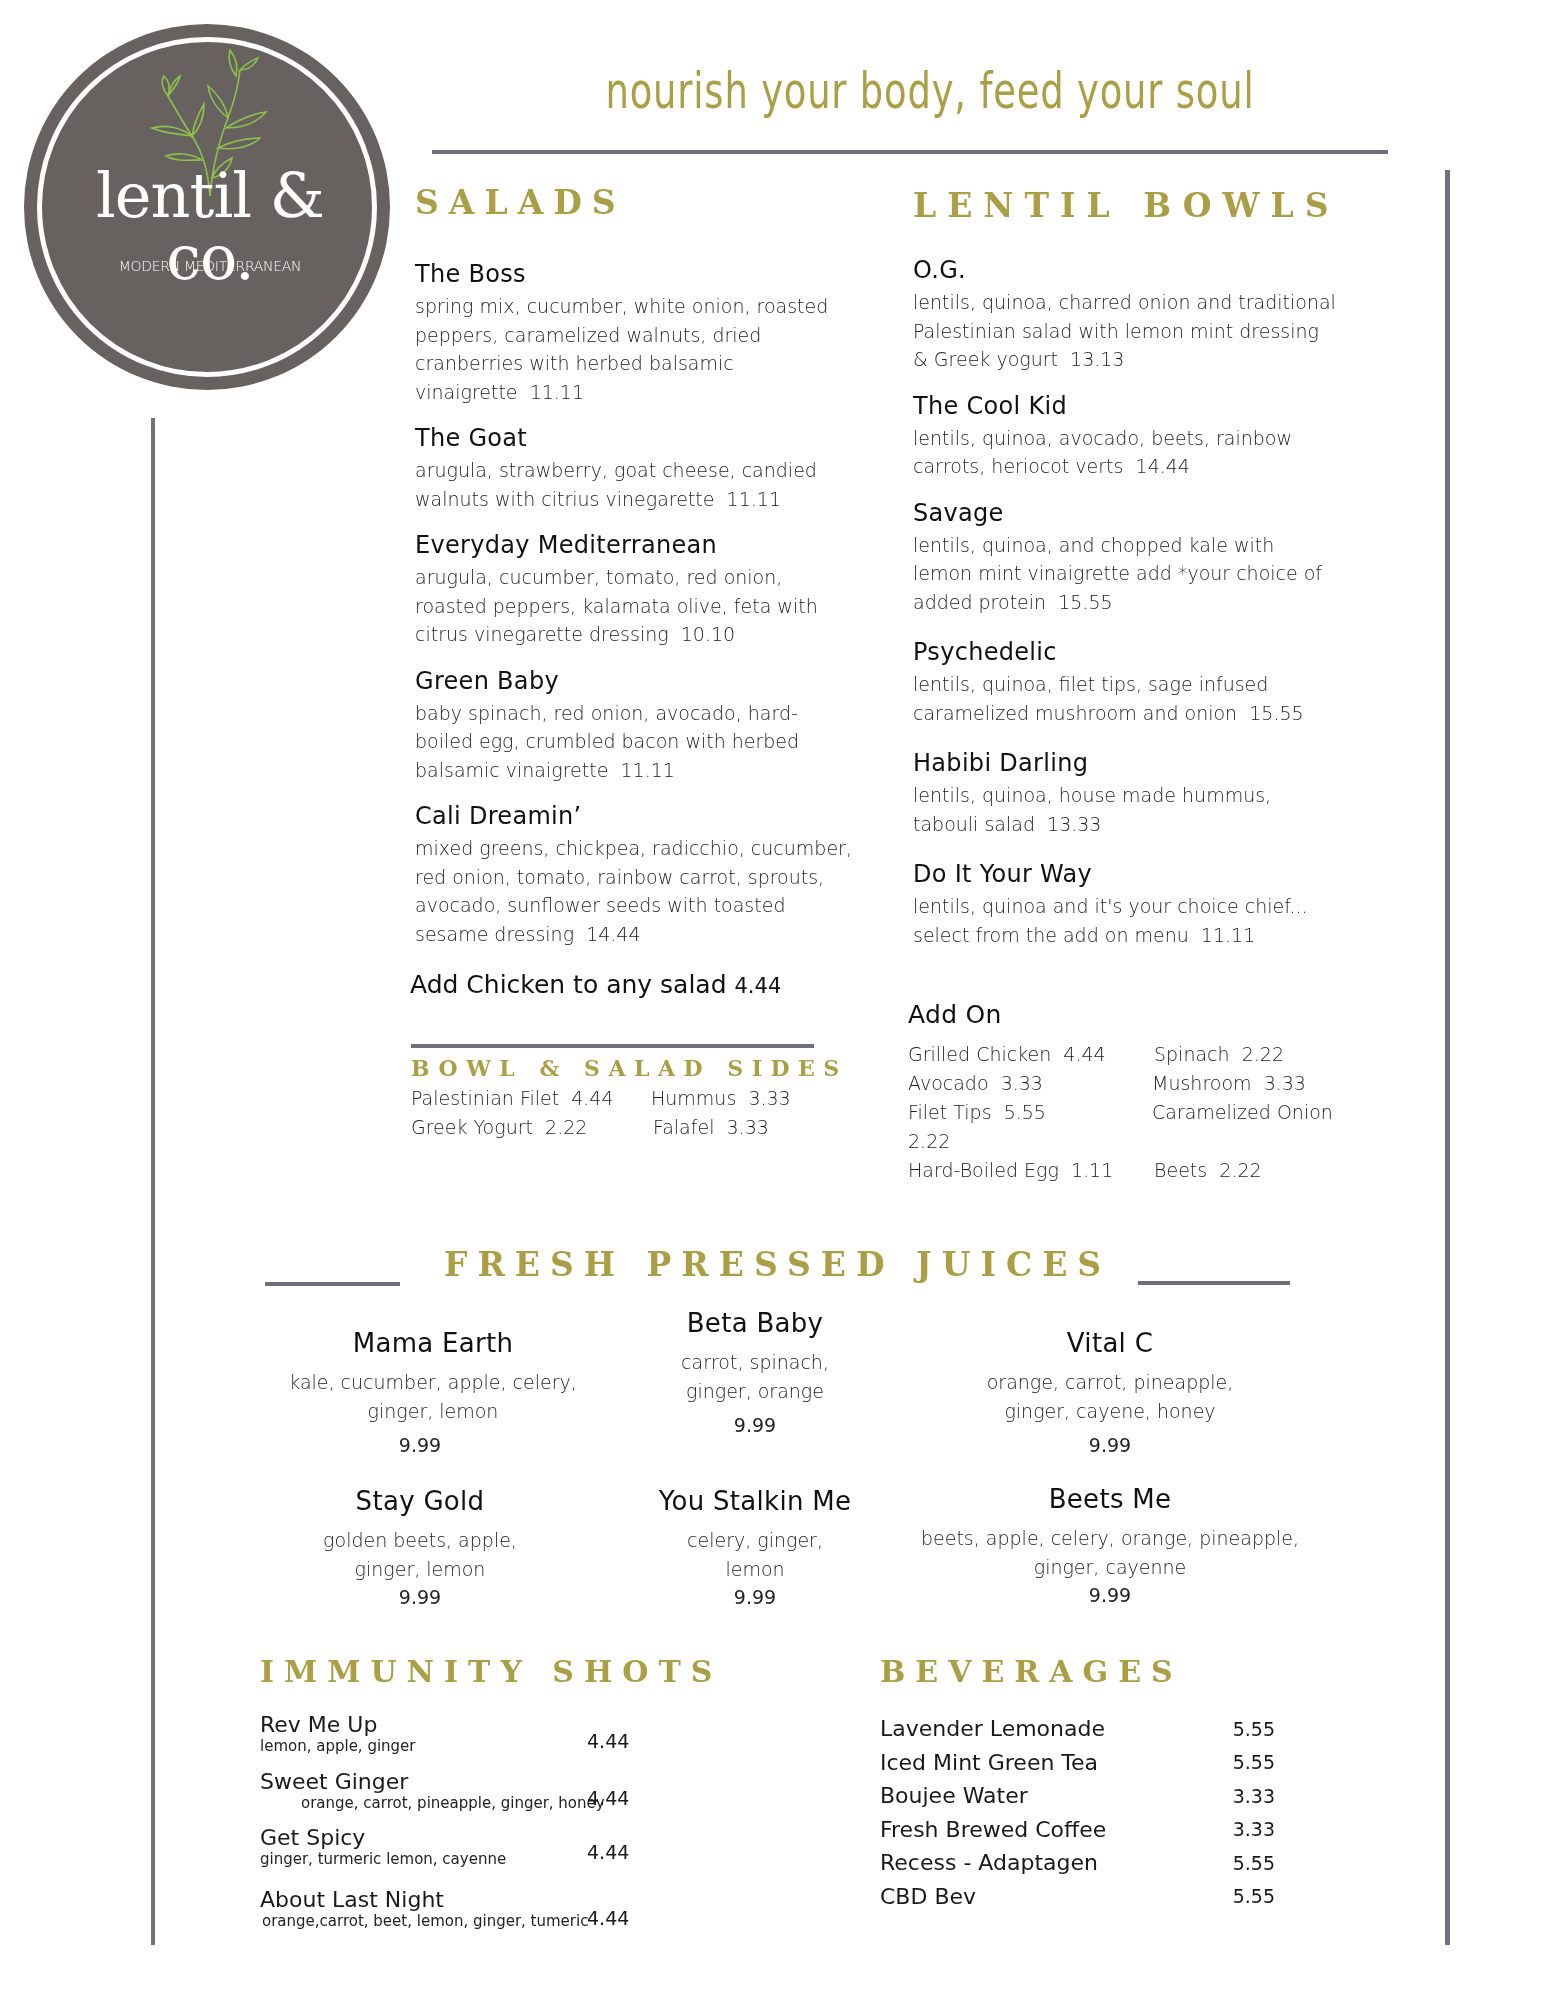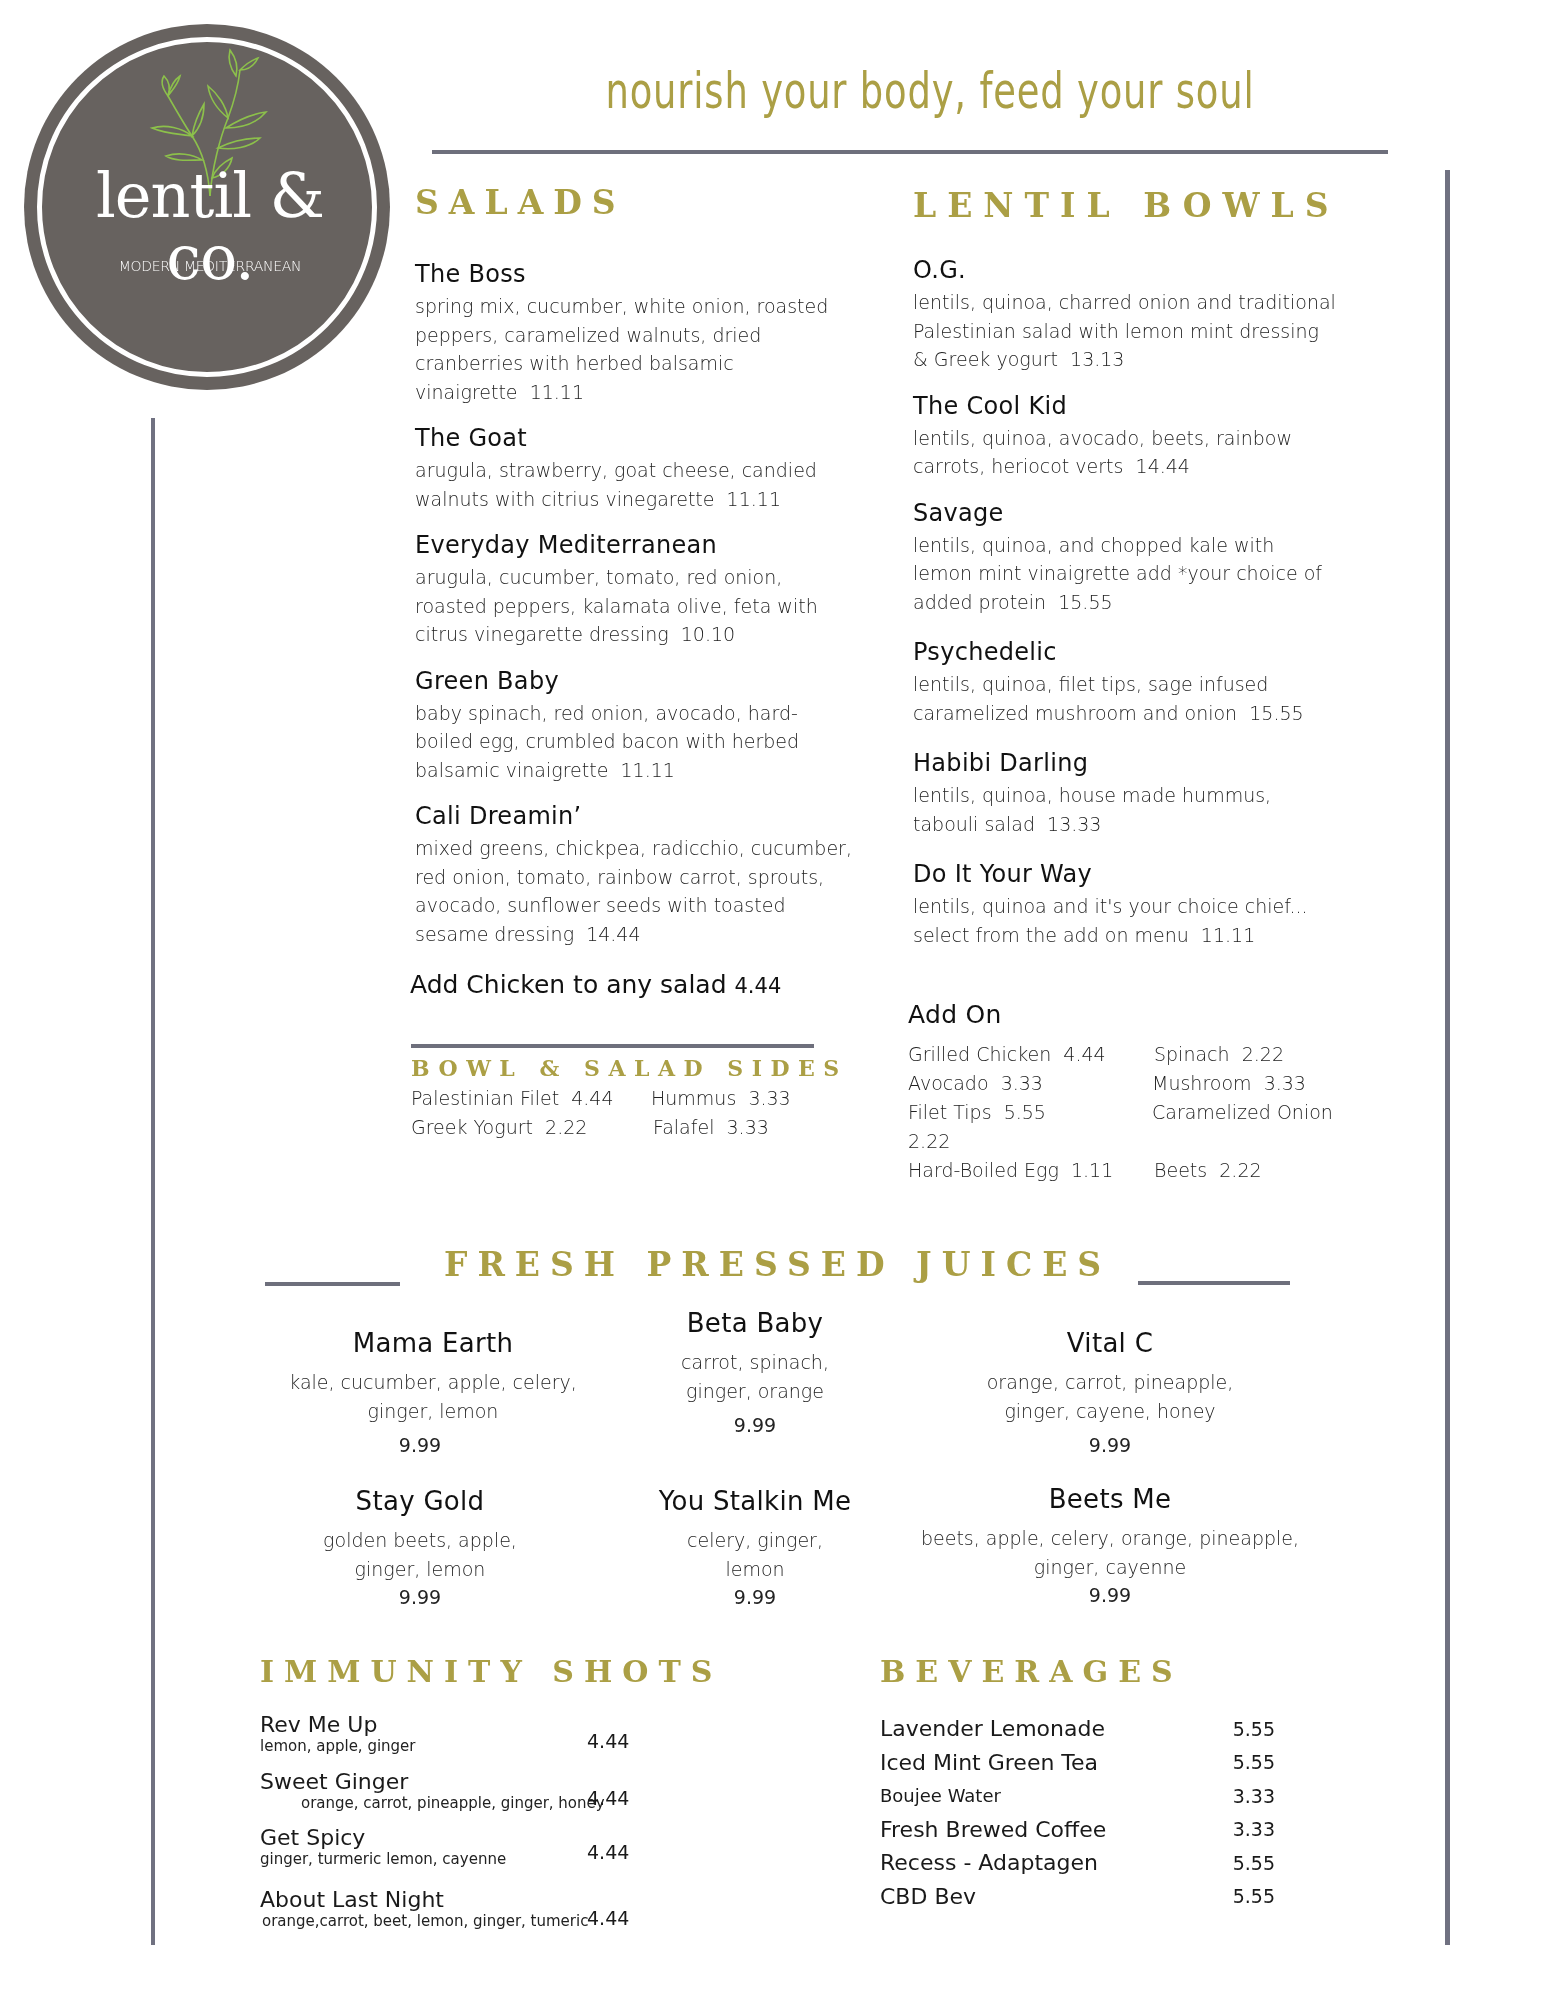--- a/index.html
+++ b/index.html
@@ -238,21 +238,21 @@
 <div class="abs" style="left:880px; top:1712px; width:395px;">
   <div class="bev-row">
     <span style="font-size:22px;">Lavender Lemonade</span>
     <span style="font-size:19px;">5.55</span>
   </div>
   <div class="bev-row">
     <span style="font-size:22px;">Iced Mint Green Tea</span>
     <span style="font-size:19px;">5.55</span>
   </div>
   <div class="bev-row">
-    <span style="font-size:18px;">Boujee Water</span>
+    <span style="font-size:22px;">Boujee Water</span>
     <span style="font-size:19px;">3.33</span>
   </div>
   <div class="bev-row">
     <span style="font-size:22px;">Fresh Brewed Coffee</span>
     <span style="font-size:19px;">3.33</span>
   </div>
   <div class="bev-row">
     <span style="font-size:22px;">Recess - Adaptagen</span>
     <span style="font-size:19px;">5.55</span>
   </div>

